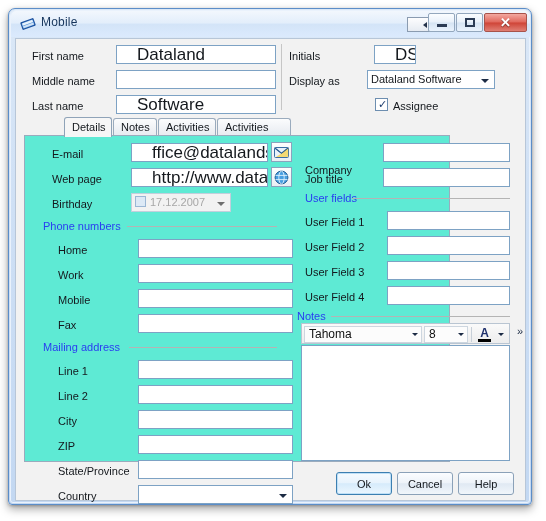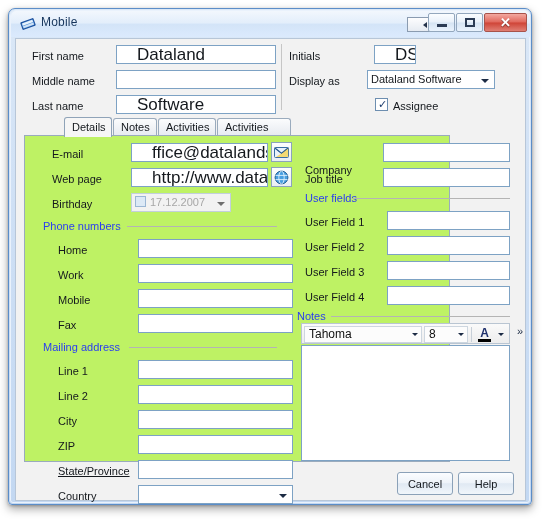--- a/index.html
+++ b/index.html
@@ -164,21 +164,21 @@
     top: 0; height: 20px;
     background: #f6f6f6;
     border-color: #8fa3b8;
     line-height: 18px;
     z-index: 3;
   }
 
   .tabpage {
     position: absolute; left: 8px; top: 96px;
     width: 426px; height: 327px;
-    background: #bef264;
+    background: #5eead4;
     border: 1px solid #9aabbd;
   }
 
   
   .grp {
     position: absolute;
     font-size: 11px; color: #2a3df0;
   }
   .grpline {
     position: absolute; height: 1px;
@@ -371,21 +371,21 @@
       <div class="grpline" style="left:104px; top:211px; width:148px;"></div>
 
       <span class="lbl" style="left:33px; top:229px;">Line 1</span>
       <div class="tf" style="left:113px; top:224px; width:155px;"></div>
       <span class="lbl" style="left:33px; top:254px;">Line 2</span>
       <div class="tf" style="left:113px; top:249px; width:155px;"></div>
       <span class="lbl" style="left:33px; top:279px;">City</span>
       <div class="tf" style="left:113px; top:274px; width:155px;"></div>
       <span class="lbl" style="left:33px; top:304px;">ZIP</span>
       <div class="tf" style="left:113px; top:299px; width:155px;"></div>
-      <span class="lbl" style="left:33px; top:329px;text-decoration:underline;">State/Province</span>
+      <span class="lbl" style="left:33px; top:329px;">State/Province</span>
       <div class="tf" style="left:113px; top:324px; width:155px;"></div>
       <span class="lbl" style="left:33px; top:354px;">Country</span>
       <div class="combo" style="left:113px; top:349px; width:155px;">
         <span></span>
         <span class="arrow"></span>
       </div>
 
       <span class="lbl" style="left:280px; top:12px;margin-top:16px;">Company</span>
       <div class="tf" style="left:358px; top:7px; width:127px;"></div>
       <span class="lbl" style="left:280px; top:37px;">Job title</span>
@@ -417,16 +417,17 @@
           <span class="swatch"></span>
         </div>
         <span class="mini-arrow" style="left:196px; top:9px;"></span>
 
       </div>
       <span style="position:absolute; left:492px; top:189px; font-size:11px; color:#1c2b44;">»</span>
 
       <div class="notes-edit" style="left:276px; top:209px; width:209px; height:116px;"></div>
     </div>
 
+    <div class="btn default" style="left:320px; top:433px; width:56px;">Ok</div>
     <div class="btn" style="left:381px; top:433px; width:56px;">Cancel</div>
     <div class="btn" style="left:442px; top:433px; width:56px;">Help</div>
   </div>
 </div>
 
 </body></html>

